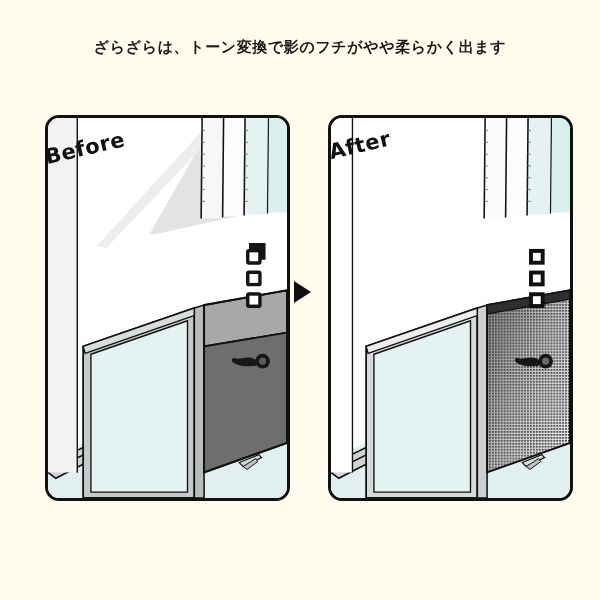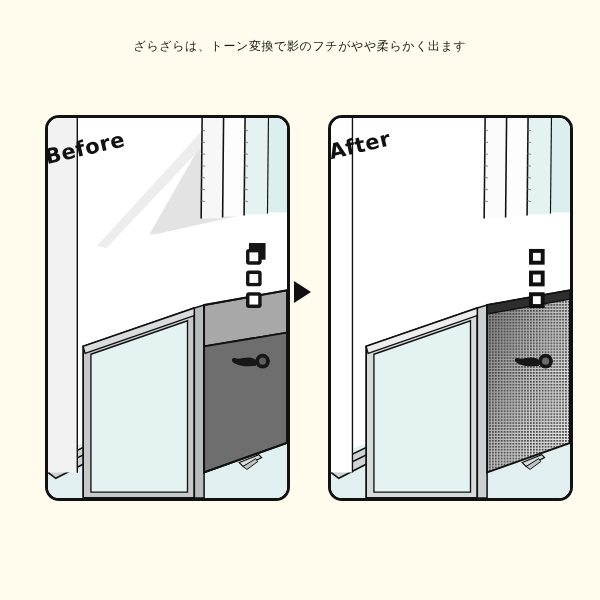--- a/index.html
+++ b/index.html
@@ -9,24 +9,25 @@
     font-family:"Liberation Sans", sans-serif;
     overflow:hidden;
   }
   #stage{position:relative;width:600px;height:600px;}
 
   
   .title{
     position:absolute;left:0;top:38px;width:600px;
     text-align:center;
     font-family:"Liberation Serif", serif;
-    font-size:12px;
+    font-size:15px;
     letter-spacing:.6px;
     color:#1b1b18;
     white-space:nowrap;
+    font-weight:bold;
   }
 
   
   .panel{
     position:absolute;top:115px;width:245px;height:386px;
     border:3px solid #111;
     border-radius:14px;
     background:#ffffff;
     overflow:hidden;
     box-sizing:border-box;

